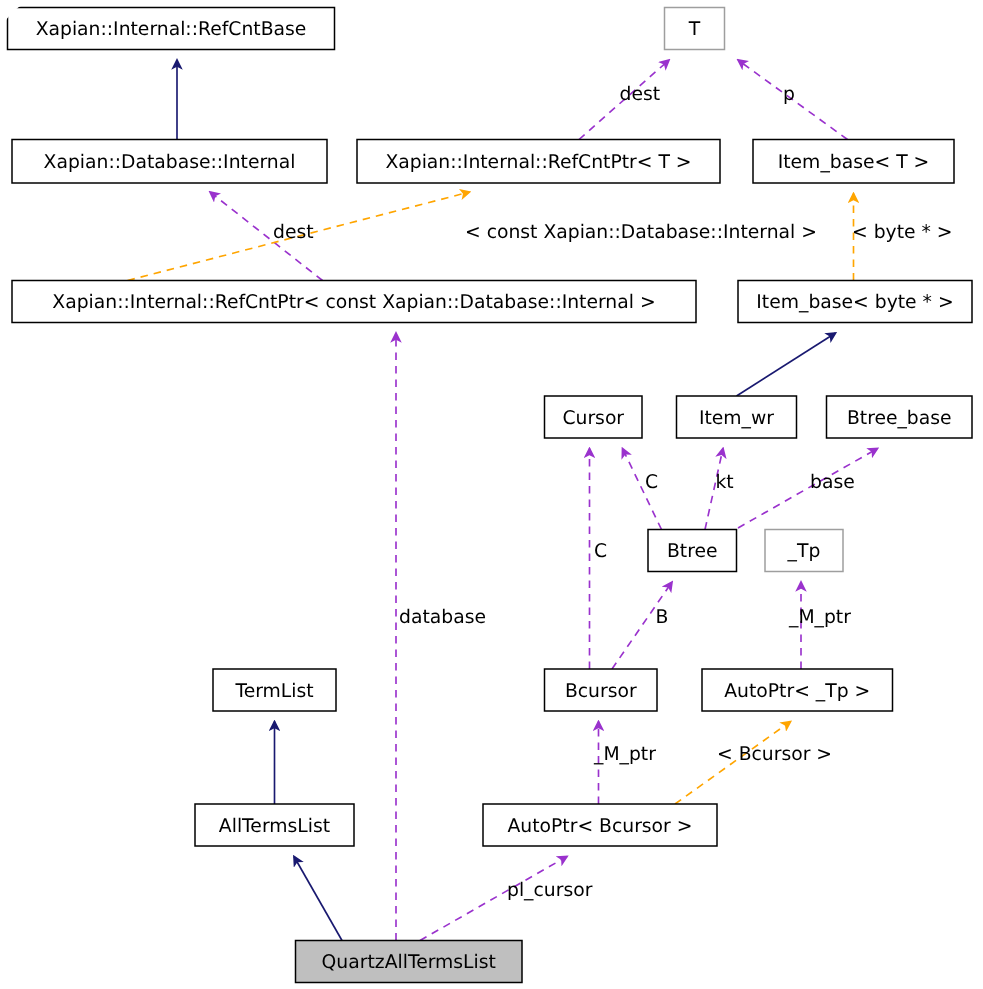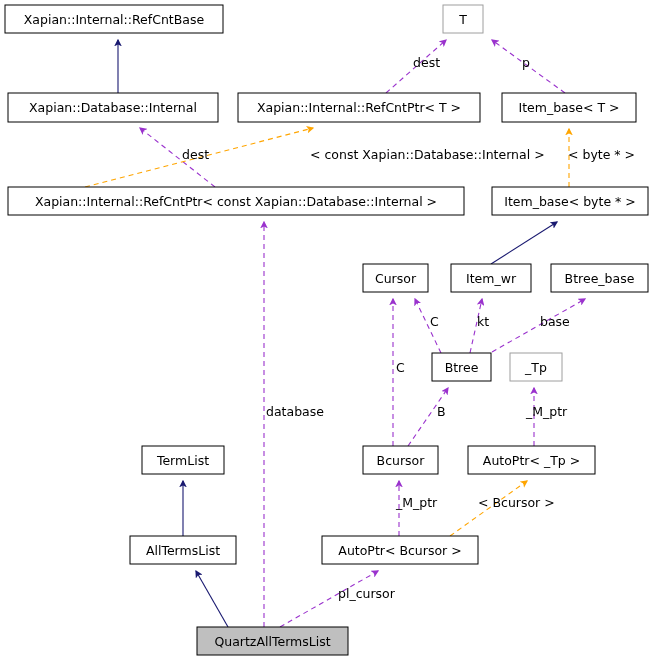--- a/index.html
+++ b/index.html
@@ -7,20 +7,21 @@
     padding: 0;
     background: #ffffff;
   }
   #diagram-root {
     position: relative;
     width: 655px;
     height: 659px;
     background: #ffffff;
     font-family: "DejaVu Sans", sans-serif;
     overflow: hidden;
+    border-radius: 28px;
   }
   svg#graph {
     position: absolute;
     top: 0;
     left: 0;
     width: 655px;
     height: 659px;
   }
   .node-box {
     fill: #ffffff;

